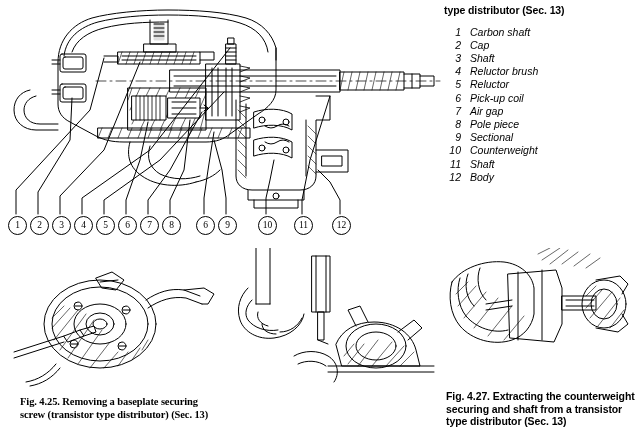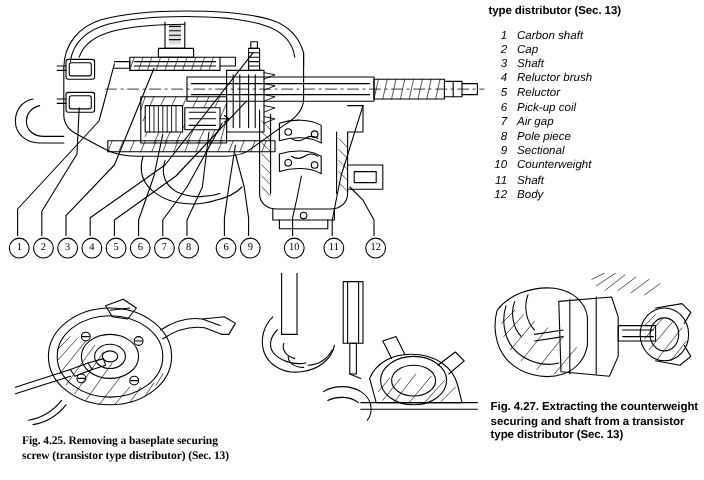--- a/index.html
+++ b/index.html
@@ -97,21 +97,21 @@
     font-weight: bold;
     line-height: 12.5px;
     letter-spacing: -0.1px;
   }
   #photo-a { left: 8px;   top: 248px; width: 214px; height: 142px; }
   #photo-b { left: 232px; top: 248px; width: 206px; height: 142px; }
   #photo-c { left: 446px; top: 248px; width: 190px; height: 126px; }
 
   #caption-a { left: 20px;   top: 396px; width: 218px; font-family: Liberation Serif, serif; }
   #caption-b { left: 232px; top: 396px; width: 210px; }
-  #caption-c { left: 446px; top: 364px; width: 192px; }
+  #caption-c { left: 446px; top: 390px; width: 192px; }
 
   .hair { stroke: #000; fill: none; }
 </style>
 </head>
 <body>
 
 <div class="page">
 
   <div class="main-figure">
     <svg width="444" height="245" viewBox="0 0 444 245" xmlns="http://www.w3.org/2000/svg">

